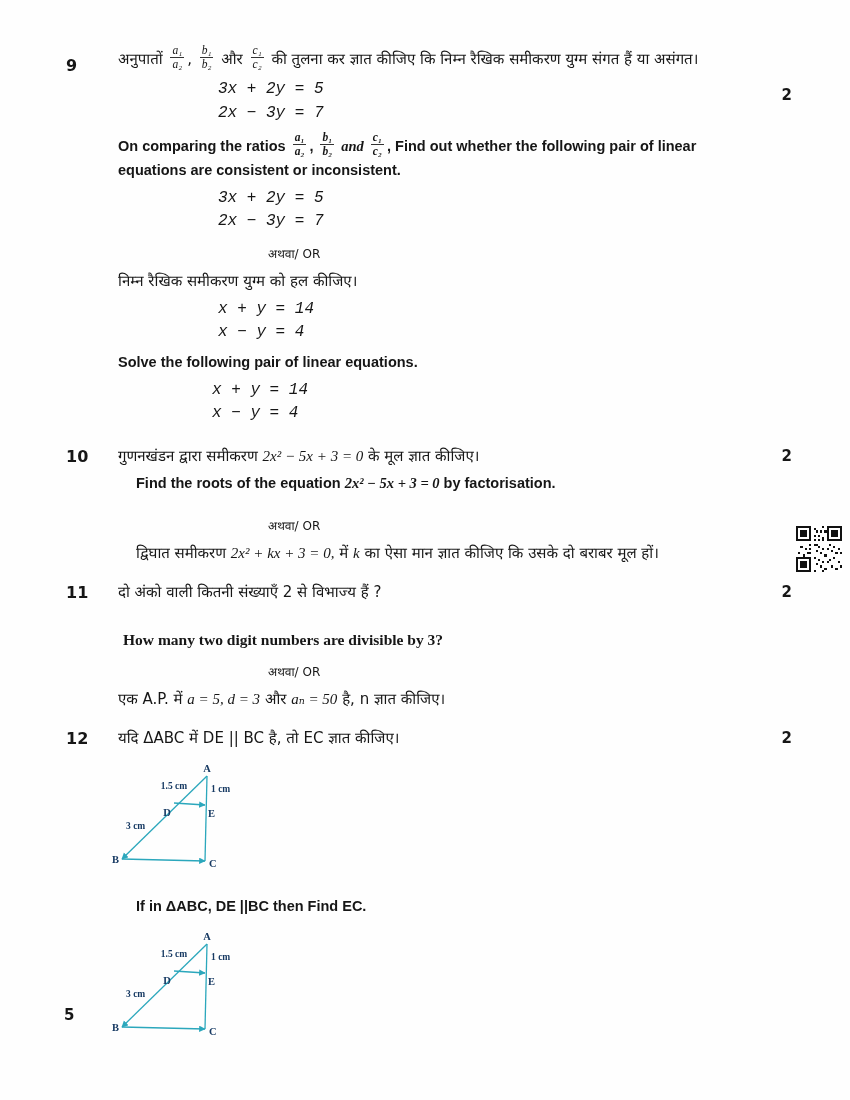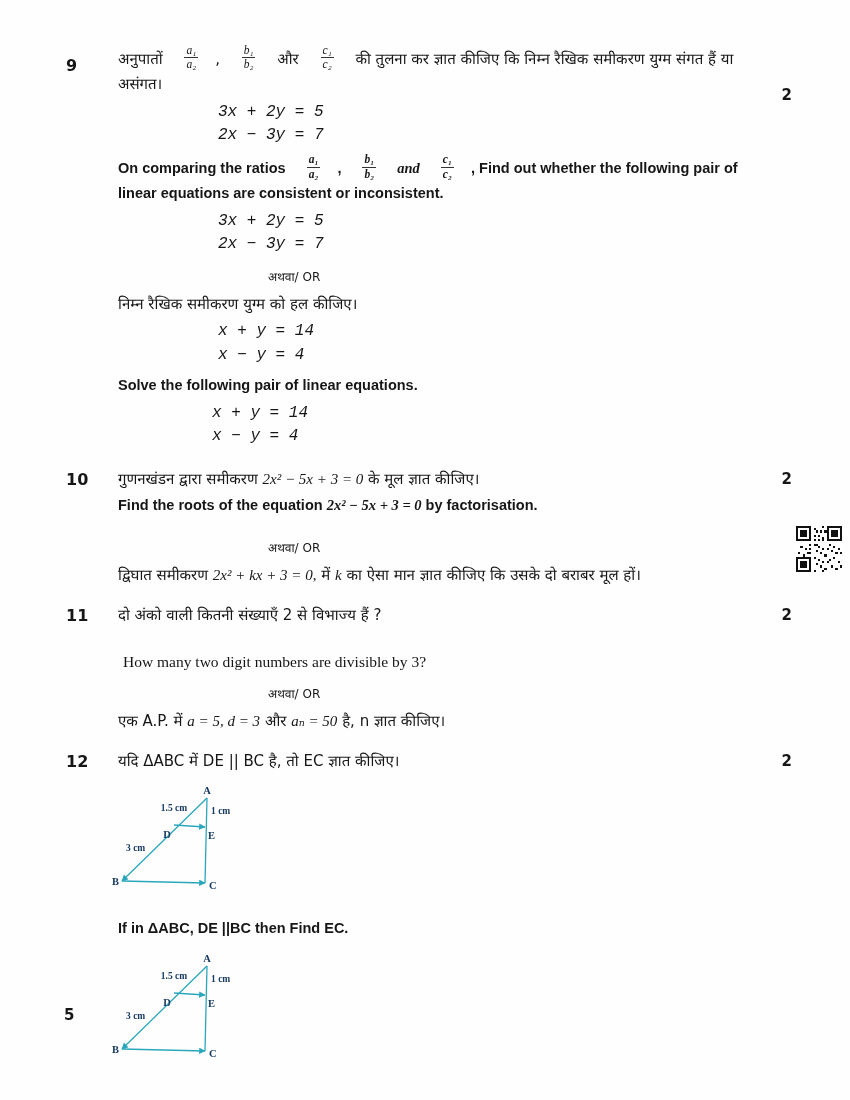--- a/index.html
+++ b/index.html
@@ -7,31 +7,31 @@
          font-family:"DejaVu Sans","Liberation Sans",sans-serif;font-size:15px;overflow:hidden;}
   .content{position:absolute;left:66px;top:46px;width:726px;}
   .q{position:relative;display:flex;align-items:flex-start;margin-bottom:12px;}
   .qnum{flex:0 0 52px;width:52px;font-weight:700;font-size:16px;padding-top:2px;}
   .qbody{flex:1;padding-right:34px;min-width:0;}
   .marks{position:absolute;right:0;top:2px;font-weight:700;font-size:15px;}
   .marks.row2{top:40px;}
   .line{margin:0 0 5px 0;line-height:1.5;}
   .hi{font-size:15px;}
   .en{font-family:"Liberation Sans",sans-serif;font-weight:700;font-size:14.5px;}
-  .serif{font-family:"Liberation Serif","DejaVu Serif",serif;font-weight:400;font-size:15.5px;}
+  .serif{font-family:"Liberation Serif","DejaVu Serif",serif;font-weight:700;font-size:15.5px;}
   .m{font-family:"Liberation Serif","DejaVu Serif",serif;font-style:italic;}
   .eqs{margin:2px 0 8px 100px;font-family:Liberation Mono, monospace;
        font-style:italic;font-size:16px;line-height:1.45;}
   .or{margin:12px 0 8px 150px;font-size:12px;}
-  .ind{}
+  .ind{margin-left:18px;}
   .ind-sm{margin-left:5px;}
   .gap-top{margin-top:24px;}
   .frac{display:inline-flex;flex-direction:column;align-items:center;vertical-align:middle;
         font-family:"Liberation Serif","DejaVu Serif",serif;font-style:italic;font-size:11.5px;
-        line-height:1.15;margin:0 17px;transform:translateY(-2px);}
+        line-height:1.15;margin:0 3px;transform:translateY(-2px);}
   .frac .num{border-bottom:1px solid #333;padding:0 2px;}
   .frac .den{padding:0 2px;}
   .fig{margin:12px 0 6px -6px;}
   .vlab{font-weight:700;font-size:10.5px;font-family:"Liberation Serif","DejaVu Serif",serif;}
   .mlab{font-weight:700;font-size:9.5px;font-family:"Liberation Serif","DejaVu Serif",serif;}
   .qr{position:absolute;left:796px;top:526px;width:46px;height:46px;}
   .pagenum{position:absolute;left:64px;top:1006px;font-weight:700;font-size:15px;}
   .wrap610{max-width:612px;}
   .wrap660{max-width:664px;}
 </style>

